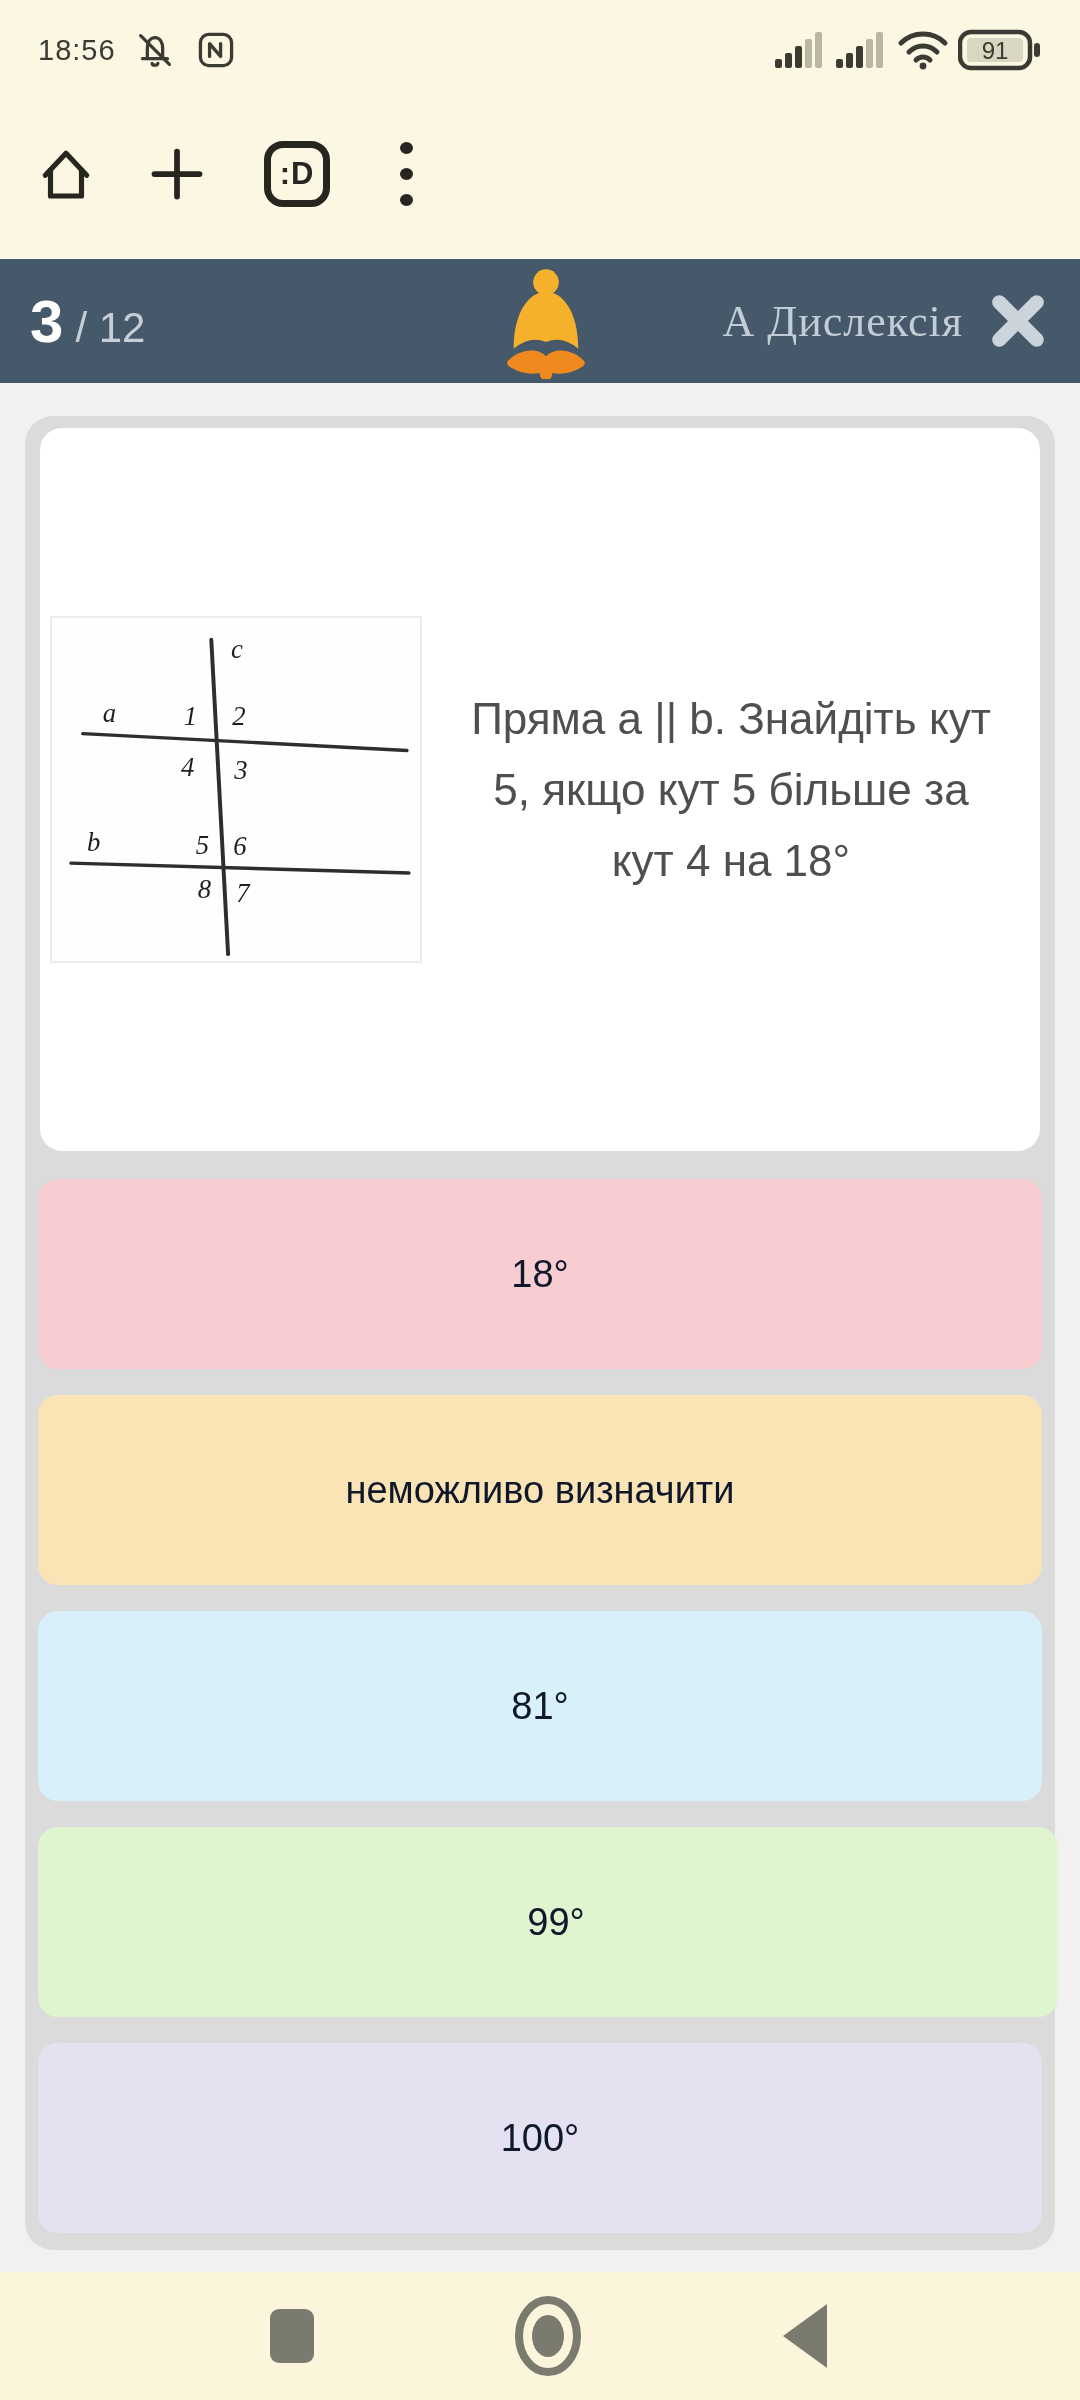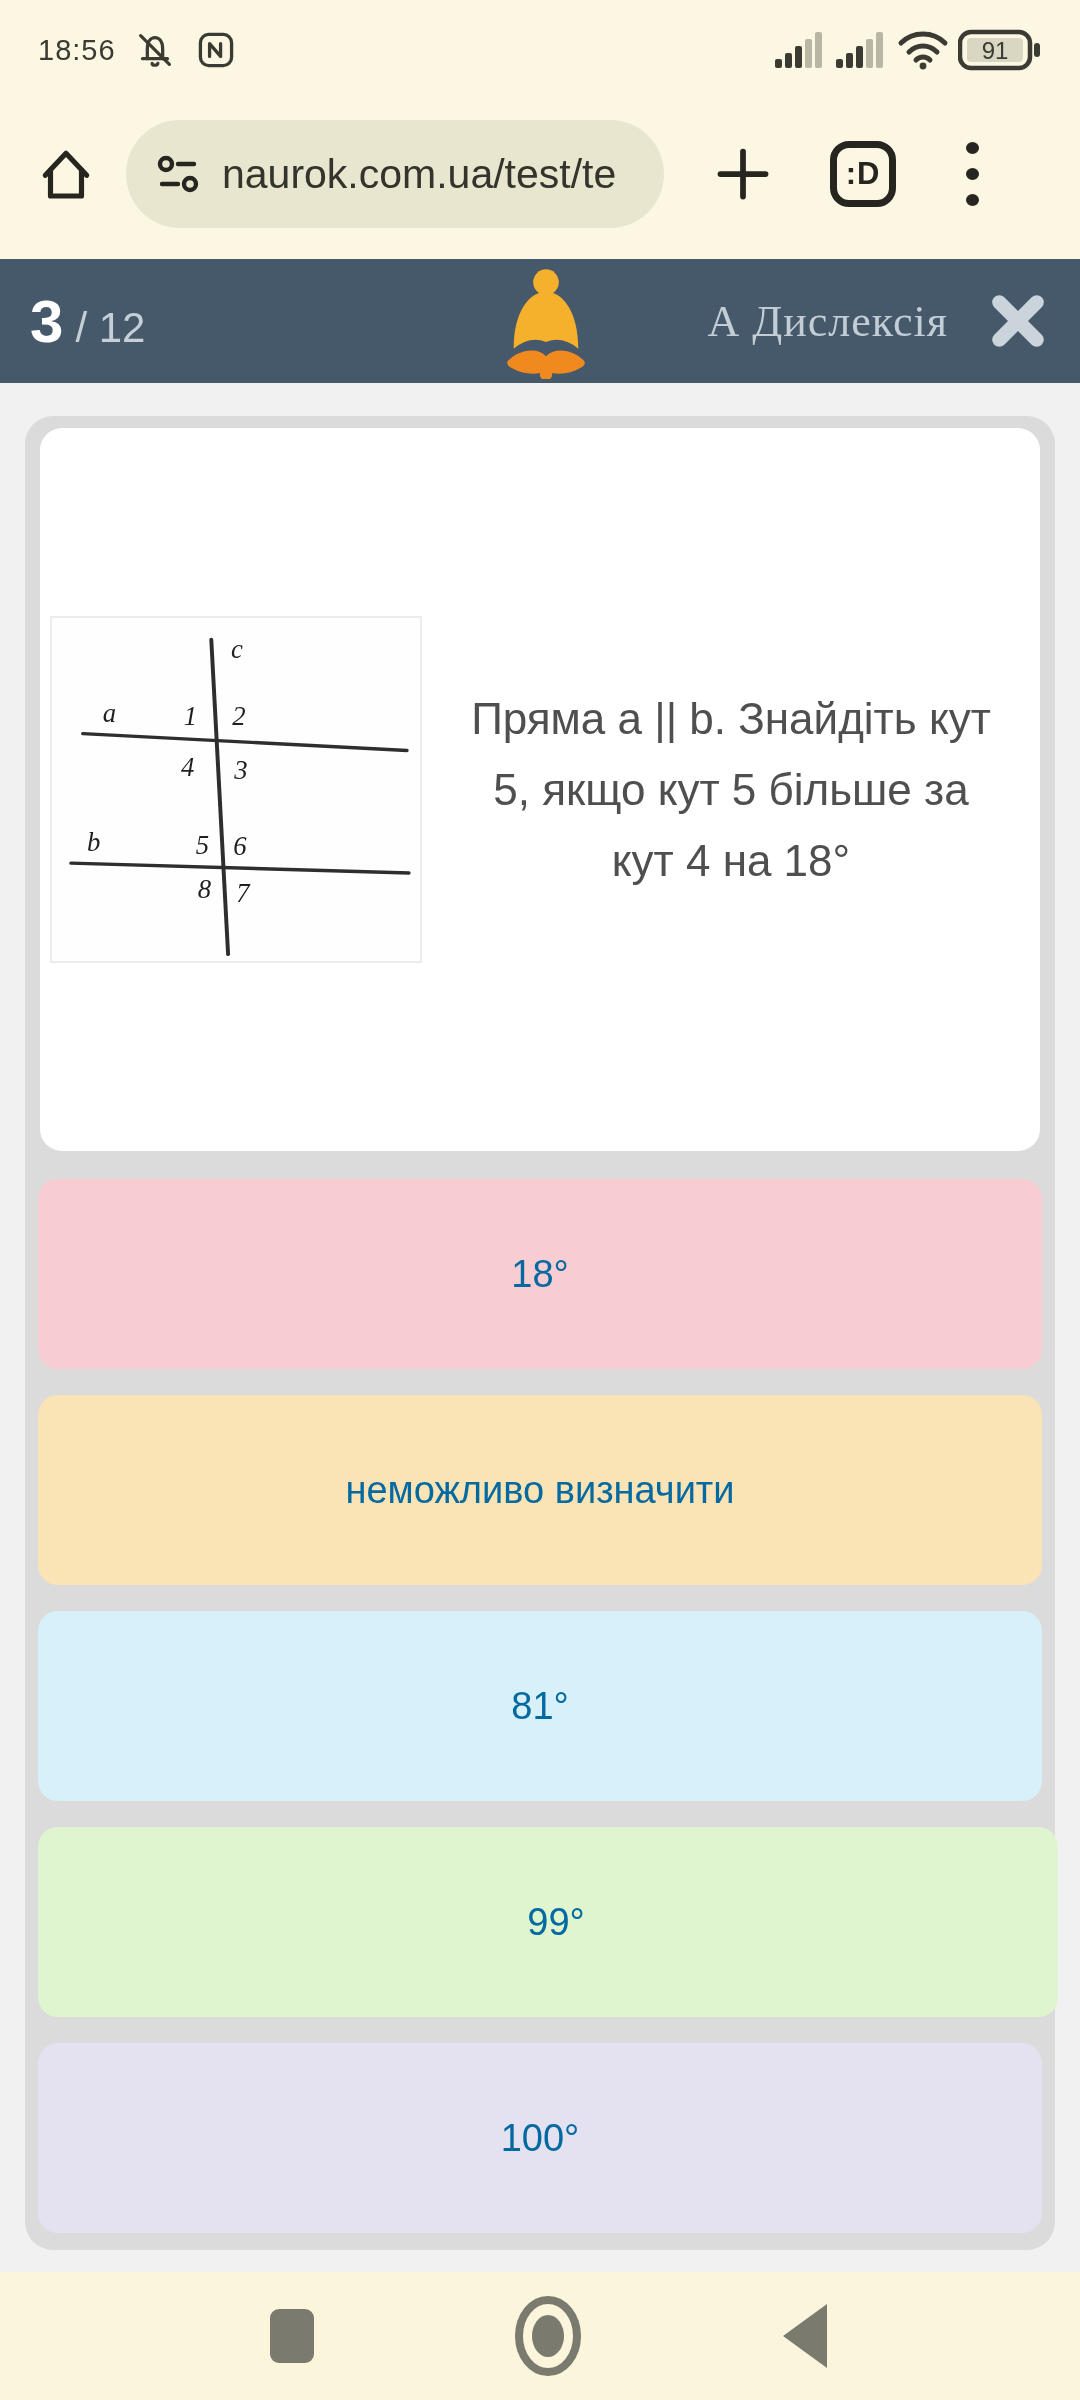--- a/index.html
+++ b/index.html
@@ -24,31 +24,31 @@
   .tab-label{font-size:31px;font-weight:700;color:#26251F;letter-spacing:1px;}
   .menu-btn{margin-left:64px;width:24px;height:64px;display:flex;flex-direction:column;align-items:center;justify-content:center;gap:14px;}
   .menu-btn i{width:13px;height:13px;border-radius:50%;background:#26251F;display:block;}
 
   
   .quiz-header{position:absolute;left:0;top:259px;width:1080px;height:124px;background:#46596B;display:flex;align-items:center;padding:0 30px;box-sizing:border-box;}
   .q-progress{display:flex;align-items:baseline;}
   .q-current{font-size:60px;font-weight:700;color:#FFFFFF;}
   .q-total{font-size:42px;color:#C6CFD7;margin-left:12px;}
   .brand-bell{position:absolute;left:503px;top:8px;width:86px;height:112px;}
-  .header-right{margin-left:auto;display:flex;align-items:center;gap:38px;justify-content:space-between;}
+  .header-right{margin-left:auto;display:flex;align-items:center;gap:23px;justify-content:space-between;}
   .dyslexia{font-family:"Liberation Serif",serif;font-size:44px;color:#C3CDD6;letter-spacing:1px;}
   .close-x{width:64px;height:64px;display:flex;align-items:center;justify-content:center;}
 
   
   .board{position:absolute;left:25px;top:416px;width:1030px;height:1834px;background:#DBDBDB;border-radius:28px;}
   .question-card{position:absolute;left:15px;top:12px;width:1000px;height:723px;background:#FFFFFF;border-radius:22px;display:flex;align-items:center;}
   .figure-box{flex:none;margin-left:10px;width:372px;height:347px;border:2px solid #ECECEC;box-sizing:border-box;background:#FEFEFE;}
   .question-text{flex:1;padding:0 42px 0 42px;text-align:center;font-size:44px;line-height:1.62;color:#4F4F4F;}
   .answer{position:absolute;left:13px;width:1004px;height:190px;border-radius:20px;display:flex;align-items:center;justify-content:center;}
-  .answer span{font-size:38px;color:#0369a1;}
+  .answer span{font-size:38px;color:#0f172a;}
   .a1{top:763px;} .a2{top:979px;} .a3{top:1195px;} .a4{top:1411px;padding-left:16px;} .a5{top:1627px;}
 
   
   .nav-bar{position:absolute;left:0;top:2272px;width:1080px;height:128px;background:#FBF5DC;}
   .nav-btn{position:absolute;top:0;height:128px;display:flex;align-items:center;justify-content:center;}
   .nav-recents{left:262px;width:60px;}
   .nav-home{left:513px;width:70px;}
   .nav-back{left:777px;width:56px;}
   .sq{width:44px;height:54px;background:#7B7A6E;border-radius:9px;}
 </style>
@@ -115,31 +115,20 @@
     </div>
 
     <div class="browser-row">
       <span class="home-btn">
         <svg width="62" height="62" viewBox="0 0 48 48" fill="none" stroke="#26251F" stroke-width="4" stroke-linejoin="round" stroke-linecap="round">
           <path d="M8 25 L24 8 L40 25"></path>
           <path d="M12 21 V41 H36 V21"></path>
         </svg>
       </span>
 
-      <span class="url-pill">
-        <span class="tune">
-          <svg width="48" height="48" viewBox="0 0 48 48" fill="none" stroke="#26251F" stroke-width="4.4" stroke-linecap="round">
-            <circle cx="12" cy="14" r="6"></circle>
-            <path d="M24 14 H40"></path>
-            <path d="M8 34 H24"></path>
-            <circle cx="36" cy="34" r="6"></circle>
-          </svg>
-        </span>
-        <span class="url-text">naurok.com.ua/test/te</span>
-      </span>
 
       <span class="plus-btn">
         <svg width="60" height="60" viewBox="0 0 48 48" stroke="#26251F" stroke-width="4.6" stroke-linecap="round">
           <path d="M24 6 V42"></path>
             <path d="M6 24 H42"></path>
         </svg>
       </span>
 
       <span class="tab-btn">
         <span class="tab-label">:D</span>

